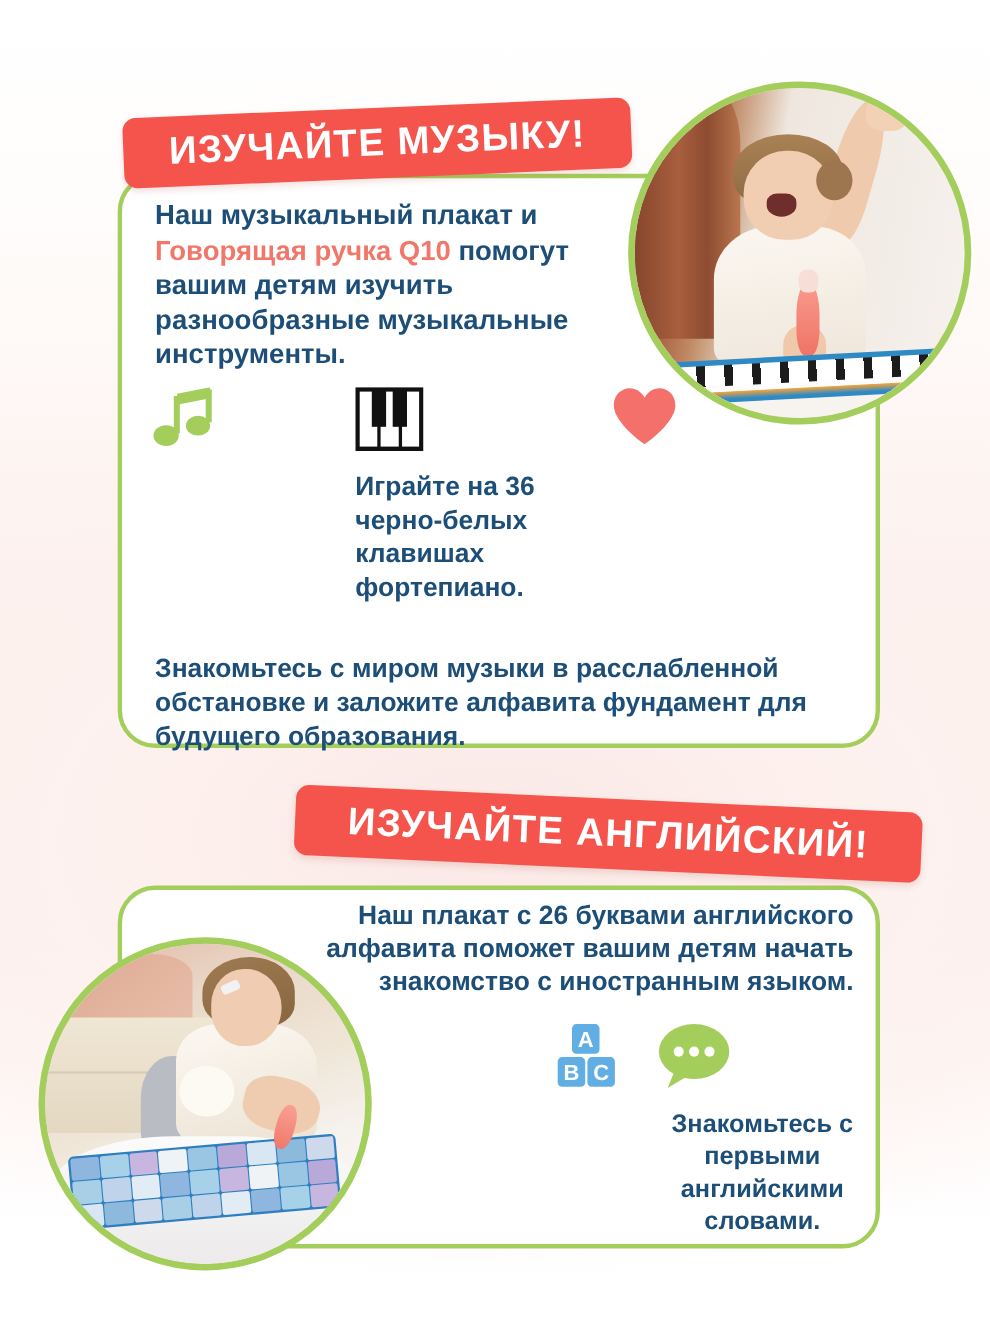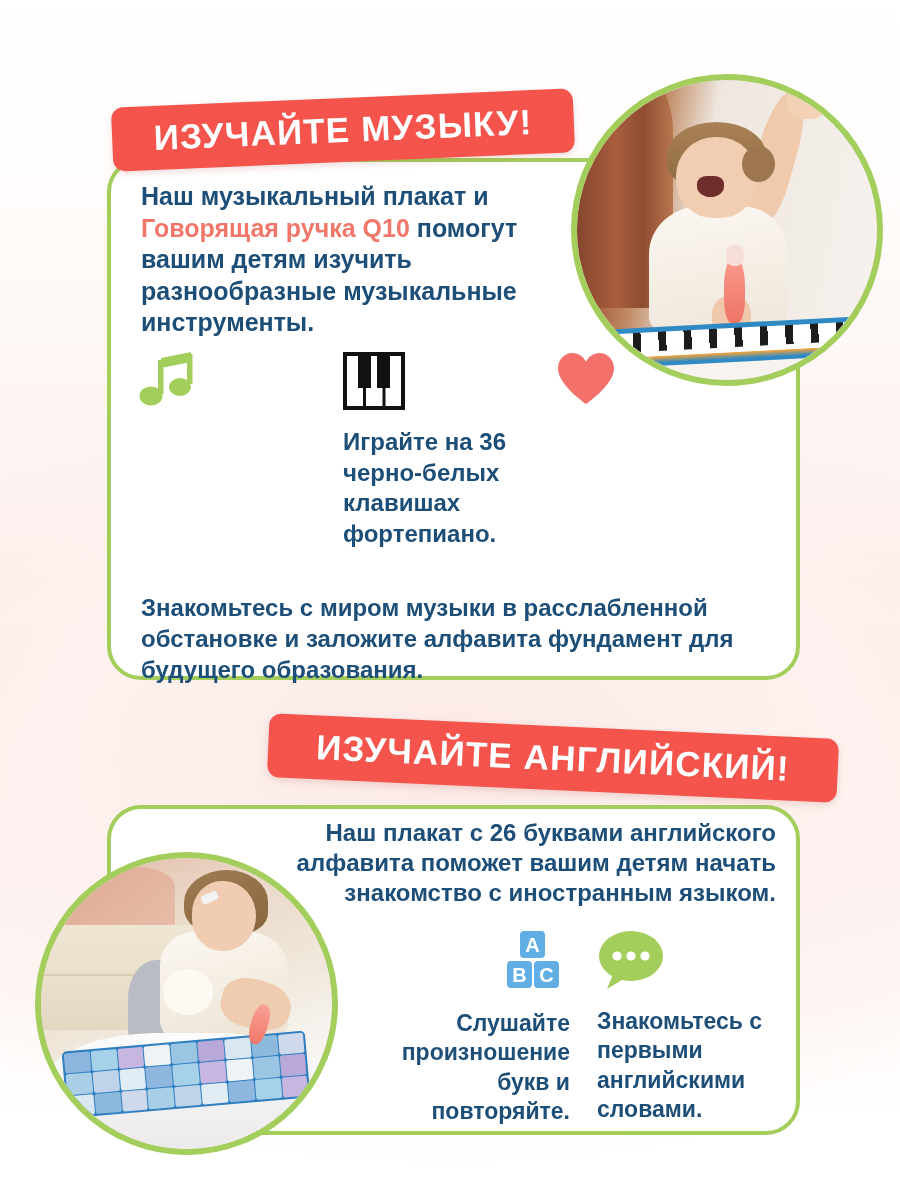--- a/index.html
+++ b/index.html
@@ -138,25 +138,25 @@
     position:absolute; left:141px; top:592px; width:640px;
     color:#1c4e78; font-weight:bold; font-size:24px; line-height:1.3;
   }
 
   
   .feat{ position:absolute; color:#1c4e78; font-weight:bold; line-height:1.27; }
   .feat .ficon{ display:block; margin-bottom:10px; }
   .feat .ftext{ display:block; }
 
   #feat-notation { left:139px; top:352px; width:190px; font-size:24px; }
-  #feat-keys     { left:343px; top:352px; width:200px; font-size:24px; }
+  #feat-keys     { left:323px; top:352px; width:200px; font-size:24px; }
   #feat-love     { left:556px; top:352px; width:232px; font-size:24px; }
 
   #feat-listen   { left:380px; top:930px; width:190px; font-size:23px; text-align:right; }
-  #feat-words    { left:597px; top:930px; width:192px; font-size:23px; text-align:left; }
+  #feat-words    { left:597px; top:930px; width:192px; font-size:23px; text-align:center; }
 
   
   .note-icon{ width:58px; height:56px; }
   .piano-icon{ width:62px; height:58px; }
   .heart-icon{ width:60px; height:54px; }
   .abc-icon{ width:76px; height:62px; }
   .bubble-icon{ width:68px; height:60px; }
 
   .feat-icon-wrap{ display:flex; }
   .feat-icon-wrap.r{ justify-content:flex-end; }
@@ -286,21 +286,20 @@
       <svg class="abc-icon" viewBox="0 0 76 62" aria-hidden="true">
         <rect x="26" y="1" width="25" height="27" rx="4" fill="#61aee4"></rect>
         <text x="38.5" y="22" font-family="Liberation Sans, sans-serif" font-size="20" font-weight="bold" fill="#ffffff" text-anchor="middle">A</text>
         <rect x="13" y="31" width="25" height="27" rx="4" fill="#61aee4"></rect>
         <text x="25.5" y="52" font-family="Liberation Sans, sans-serif" font-size="20" font-weight="bold" fill="#ffffff" text-anchor="middle">B</text>
         <rect x="40" y="31" width="25" height="27" rx="4" fill="#61aee4"></rect>
         <text x="52.5" y="52" font-family="Liberation Sans, sans-serif" font-size="20" font-weight="bold" fill="#ffffff" text-anchor="middle">C</text>
       </svg>
     </span>
   </span>
-  <span class="ftext">Слушайте произношение букв и повторяйте.</span>
 </div>
 
 <div class="feat" id="feat-words">
   <span class="feat-icon-wrap">
     <span class="ficon">
       <svg class="bubble-icon" viewBox="0 0 68 60" aria-hidden="true">
         <ellipse cx="34" cy="26" rx="32" ry="25" fill="#a4ce5c"></ellipse>
         <path d="M16 44 L10 59 L30 47 Z" fill="#a4ce5c"></path>
         <circle cx="20" cy="26" r="4.6" fill="#ffffff"></circle>
         <circle cx="34" cy="26" r="4.6" fill="#ffffff"></circle>

